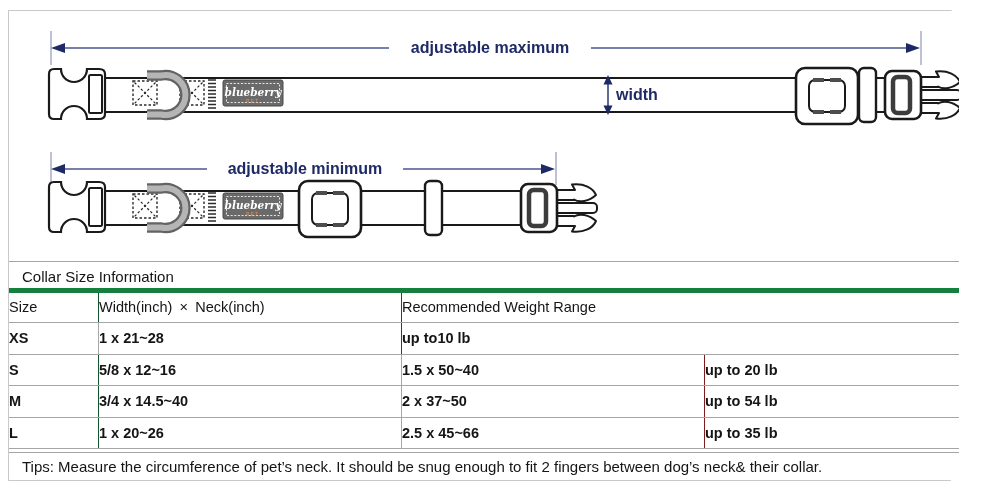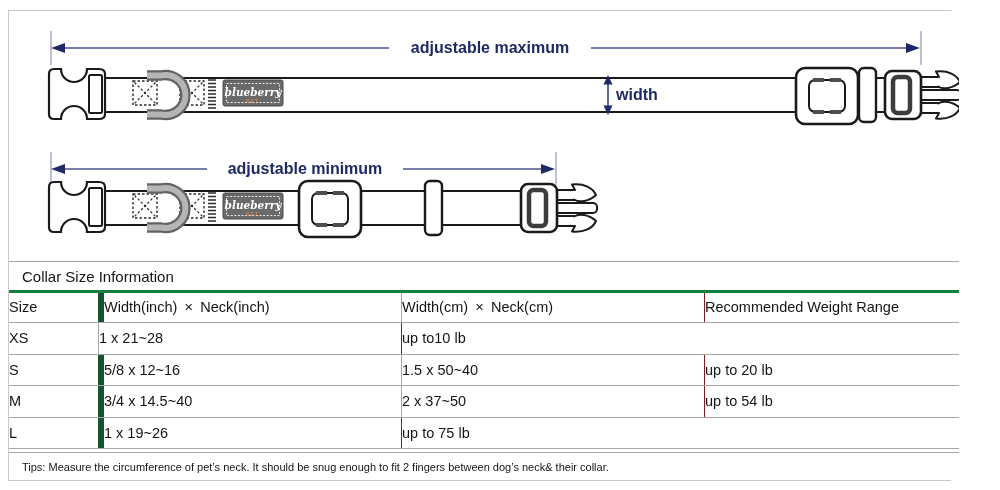--- a/index.html
+++ b/index.html
@@ -3,35 +3,35 @@
 <meta charset="utf-8">
 <style>
   html,body{margin:0;padding:0;background:#fff;}
   .sheet{position:relative;width:959px;height:490px;background:#ffffff;
          font-family:"Liberation Sans",sans-serif;overflow:hidden;border-radius:30px;}
   .frame{position:absolute;left:8px;top:10px;width:983px;height:471px;
          border:1px solid #c9c9c9;box-sizing:border-box;background:#fff;}
   .diagram-svg{display:block;}
   
   .tbl{width:100%;color:#151515;}
-  .tbl-title{border-top:1px solid #a6a6a6;border-bottom:3px solid #15803d;
+  .tbl-title{border-top:1px solid #a6a6a6;border-bottom:5px solid #15803d;
              box-sizing:border-box;height:32px;line-height:30px;
              padding-left:13px;font-size:15px;}
   .trow{display:flex;border-bottom:1px solid #a6a6a6;box-sizing:border-box;}
   .trow.head{height:30px;}
   .trow.head .cell{line-height:29px;}
   .trow.data{height:31.5px;}
-  .trow.data .cell{line-height:30.5px;}
+  .trow.data .cell{line-height:30.5px;font-weight:bold;}
   .cell{text-align:left;font-size:14.5px;box-sizing:border-box;overflow:hidden;white-space:nowrap;}
   .c1{width:89px;}
-  .c2{width:303px;border-left:6px solid #14532d;}
+  .c2{width:303px;border-left:1px solid #14532d;}
   .c3{width:303px;border-left:1px solid #a6a6a6;}
   .c4{flex:1;border-left:1px solid #7f1d1d;}
   .tips{margin-top:3px;border-top:1px solid #a6a6a6;height:29px;line-height:28px;
-        padding-left:13px;font-size:11px;white-space:nowrap;}
+        padding-left:13px;font-size:15px;white-space:nowrap;}
   text{font-family:"Liberation Sans",sans-serif;}
   .dimtext{fill:#1e2a66;font-size:16px;font-weight:bold;}
   .brandname{font-family:"DejaVu Serif",serif;}
 </style>
 </head>
 <body>
 
 <div class="sheet">
   <div class="frame">
 
@@ -139,21 +139,20 @@
         <use href="#male-buckle" transform="translate(512,173)"></use>
       </g>
     </svg>
 
     <div class="tbl">
       <div class="tbl-title">Collar Size Information</div>
 
       <div class="trow head">
         <div class="cell c1">Size</div>
         <div class="cell c2">Width(inch) × Neck(inch)</div>
-        <div class="cell c3">Width(cm) × Neck(cm)</div>
         <div class="cell c4">Recommended Weight Range</div>
       </div>
 
       <div class="trow data">
         <div class="cell c1">XS</div>
         <div class="cell c3">1 x 21~28</div>
         <div class="cell c4">up to10 lb</div>
       </div>
       <div class="trow data">
         <div class="cell c1">S</div>
@@ -162,20 +161,21 @@
         <div class="cell c4">up to 20 lb</div>
       </div>
       <div class="trow data">
         <div class="cell c1">M</div>
         <div class="cell c2">3/4 x 14.5~40</div>
         <div class="cell c3">2 x 37~50</div>
         <div class="cell c4">up to 54 lb</div>
       </div>
       <div class="trow data">
         <div class="cell c1">L</div>
-        <div class="cell c2">1 x 19~26</div>
-        <div class="cell c4">up to 75 lb</div>
+        <div class="cell c2">1 x 20~26</div>
+        <div class="cell c3">2.5 x 45~66</div>
+        <div class="cell c4">up to 35 lb</div>
       </div>
 
       <div class="tips">Tips: Measure the circumference of pet’s neck. It should be snug enough to fit 2 fingers between dog’s neck&amp; their collar.</div>
     </div>
   </div>
 </div>
 
 </body></html>

